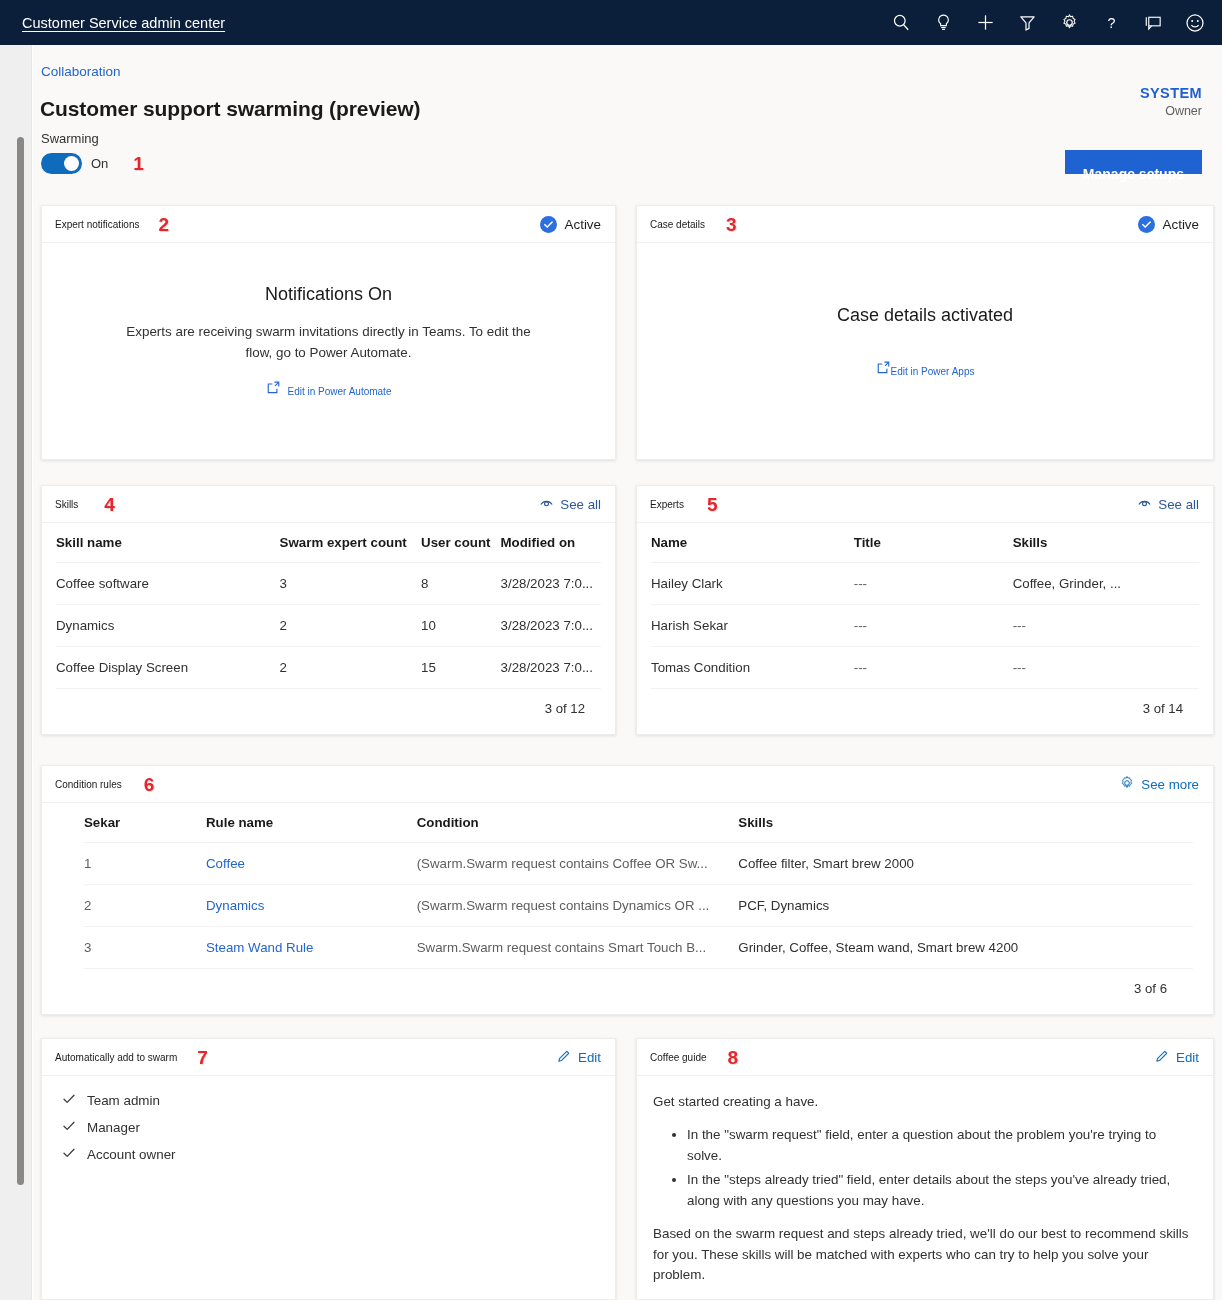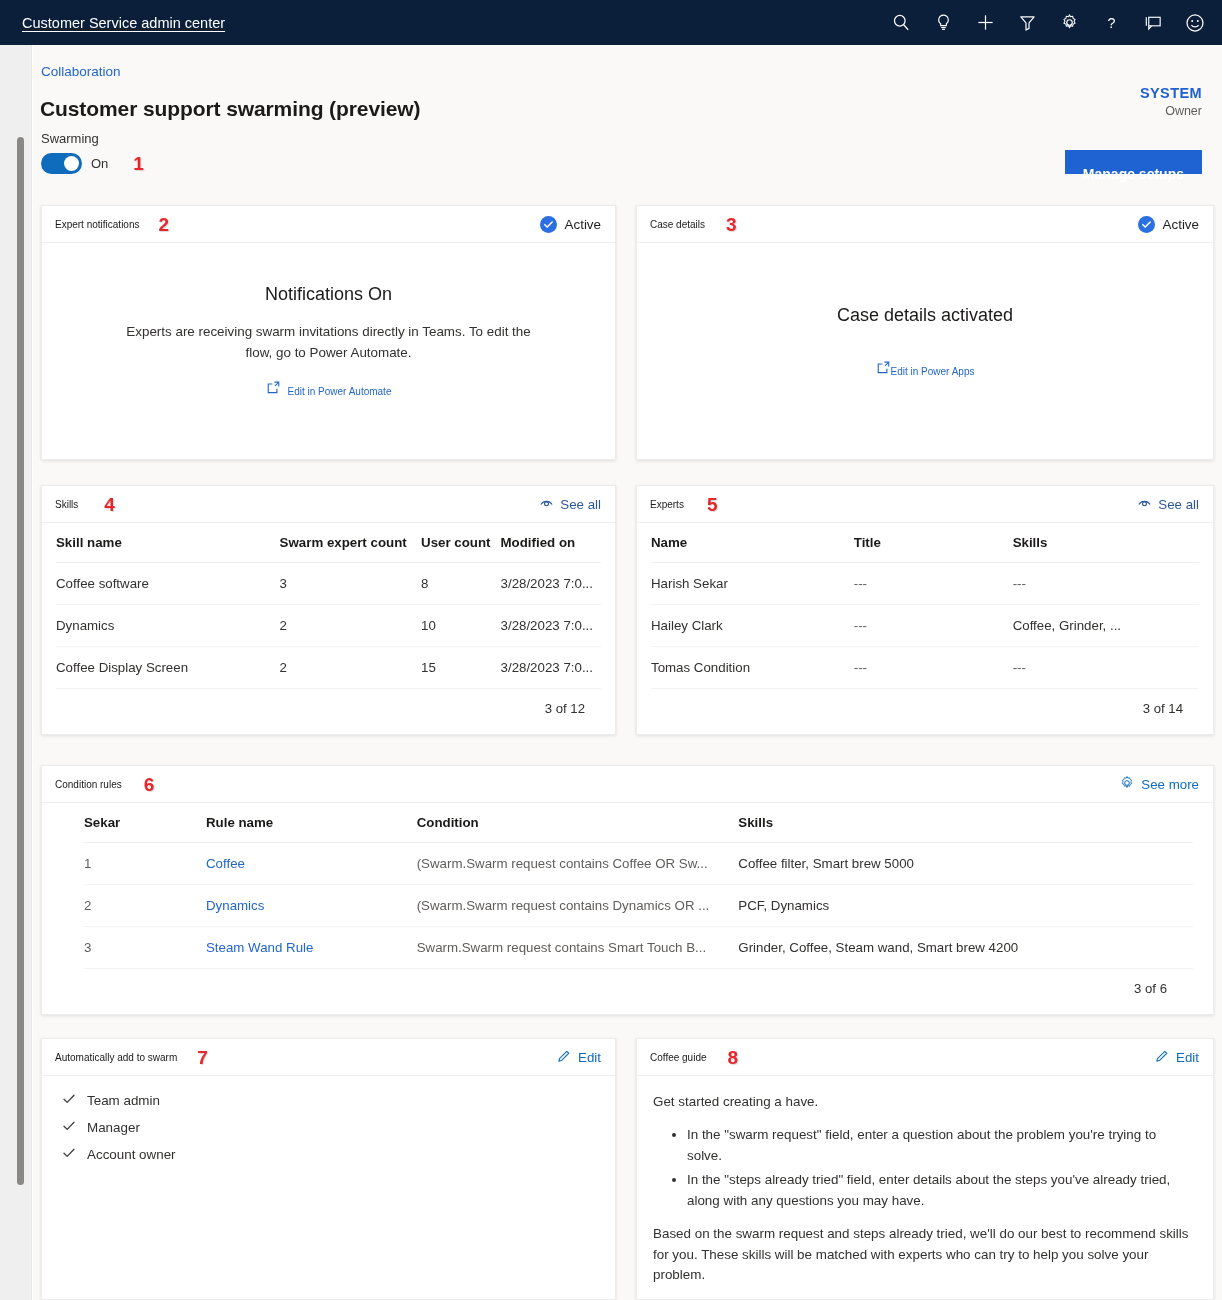--- a/index.html
+++ b/index.html
@@ -377,28 +377,28 @@
       <table class="grid">
         <thead>
             <tr>
           <th style="width:37%;">Name</th>
           <th style="width:29%;">Title</th>
           <th style="width:34%;">Skills</th>
         </tr>
           </thead>
         <tbody>
           <tr>
+            <td>Hailey Clark</td>
+            <td class="muted">---</td>
+            <td>Coffee, Grinder, ...</td>
+          </tr>
+          <tr>
             <td>Harish Sekar</td>
             <td class="muted">---</td>
             <td class="muted">---</td>
-          </tr>
-          <tr>
-            <td>Hailey Clark</td>
-            <td class="muted">---</td>
-            <td>Coffee, Grinder, ...</td>
           </tr>
           <tr>
             <td>Tomas Condition</td>
             <td class="muted">---</td>
             <td class="muted">---</td>
           </tr>
         </tbody>
       </table>
       <div class="count-row">3 of 14</div>
     </div>
@@ -427,21 +427,21 @@
           <th style="width:19%;">Rule name</th>
           <th style="width:29%;">Condition</th>
           <th style="width:41%;">Skills</th>
         </tr>
           </thead>
         <tbody>
           <tr>
             <td class="muted">1</td>
             <td class="link">Coffee</td>
             <td class="muted">(Swarm.Swarm request contains Coffee OR Sw...</td>
-            <td>Coffee filter, Smart brew 5000</td>
+            <td>Coffee filter, Smart brew 2000</td>
           </tr>
           <tr>
             <td class="muted">2</td>
             <td class="link">Dynamics</td>
             <td class="muted">(Swarm.Swarm request contains Dynamics OR ...</td>
             <td>PCF, Dynamics</td>
           </tr>
           <tr>
             <td class="muted">3</td>
             <td class="link">Steam Wand Rule</td>

